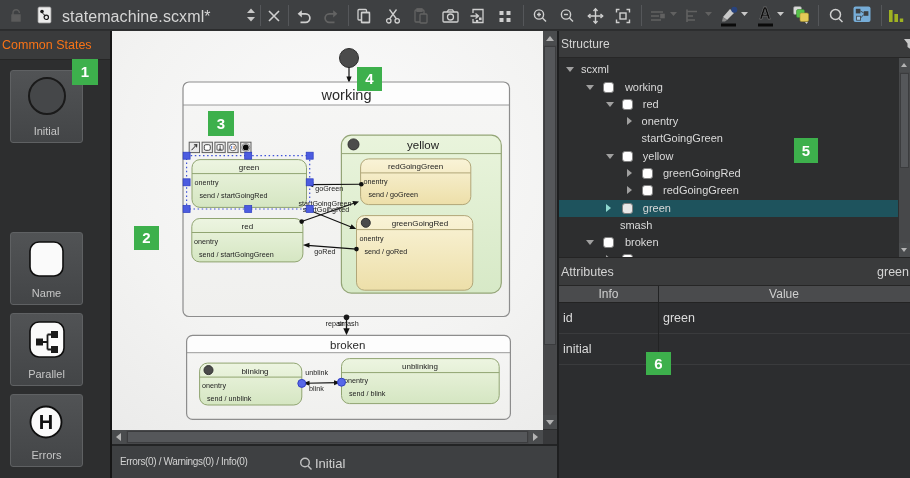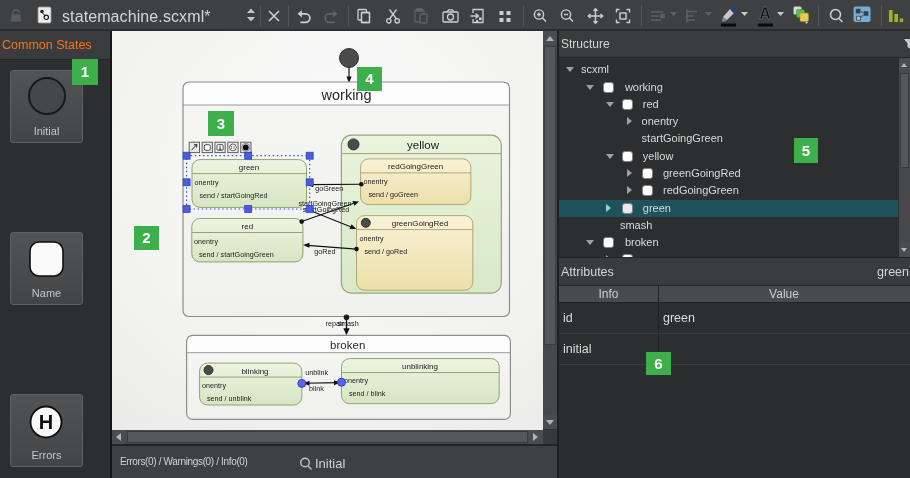--- a/index.html
+++ b/index.html
@@ -245,20 +245,34 @@
   <svg class="abs" style="left:0;top:0" width="71" height="50">
         <circle cx="36" cy="25" r="18" fill="#454749" stroke="#1a1a1a" stroke-width="2"></circle>
       </svg>
   <div class="lbl">Initial</div>
     </div>
 <div class="sbtn" style="top:232px">
   <svg class="abs" style="left:0;top:6px" width="71" height="46">
         <rect x="19" y="3" width="33" height="34" rx="9" fill="#fafafa" stroke="#0e0e0e" stroke-width="1.6"></rect>
       </svg>
   <div class="lbl">Name</div>
+    </div>
+<div class="sbtn" style="top:313px">
+  <svg class="abs" style="left:0;top:6px" width="71" height="46">
+        <rect x="19" y="2" width="34" height="35" rx="9" fill="#fafafa" stroke="#0e0e0e" stroke-width="1.6"></rect>
+  <g fill="#1a1a1a">
+          <rect x="25" y="18.5" width="7" height="7"></rect>
+          <rect x="40" y="11" width="7" height="7"></rect>
+          <rect x="40" y="26" width="7" height="7"></rect>
+        </g>
+  <g stroke="#1a1a1a" stroke-width="1.8" fill="none">
+          <path d="M32 22 H36.5 M36.5 14.5 V29.5 M36.5 14.5 H40 M36.5 29.5 H40"></path>
+        </g>
+      </svg>
+  <div class="lbl">Parallel</div>
     </div>
 <div class="sbtn" style="top:394px">
   <svg class="abs" style="left:0;top:3px" width="71" height="48">
         <circle cx="35" cy="24" r="15.5" fill="#fafafa" stroke="#0e0e0e" stroke-width="1.8"></circle>
   <text x="35" y="31" text-anchor="middle" font-family="Liberation Sans" font-size="20" font-weight="bold" fill="#111">H</text>
       </svg>
   <div class="lbl">Errors</div>
     </div>
 
 <div id="canvas" class="abs">

